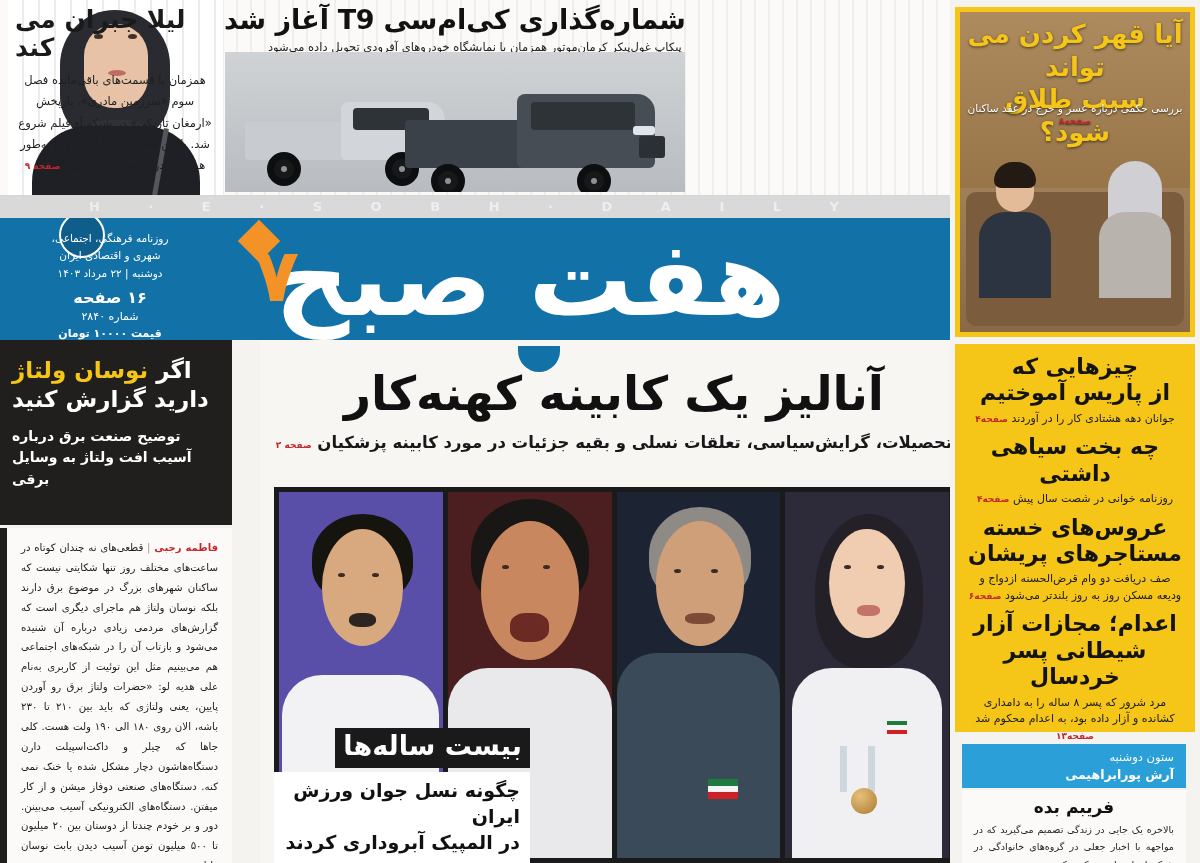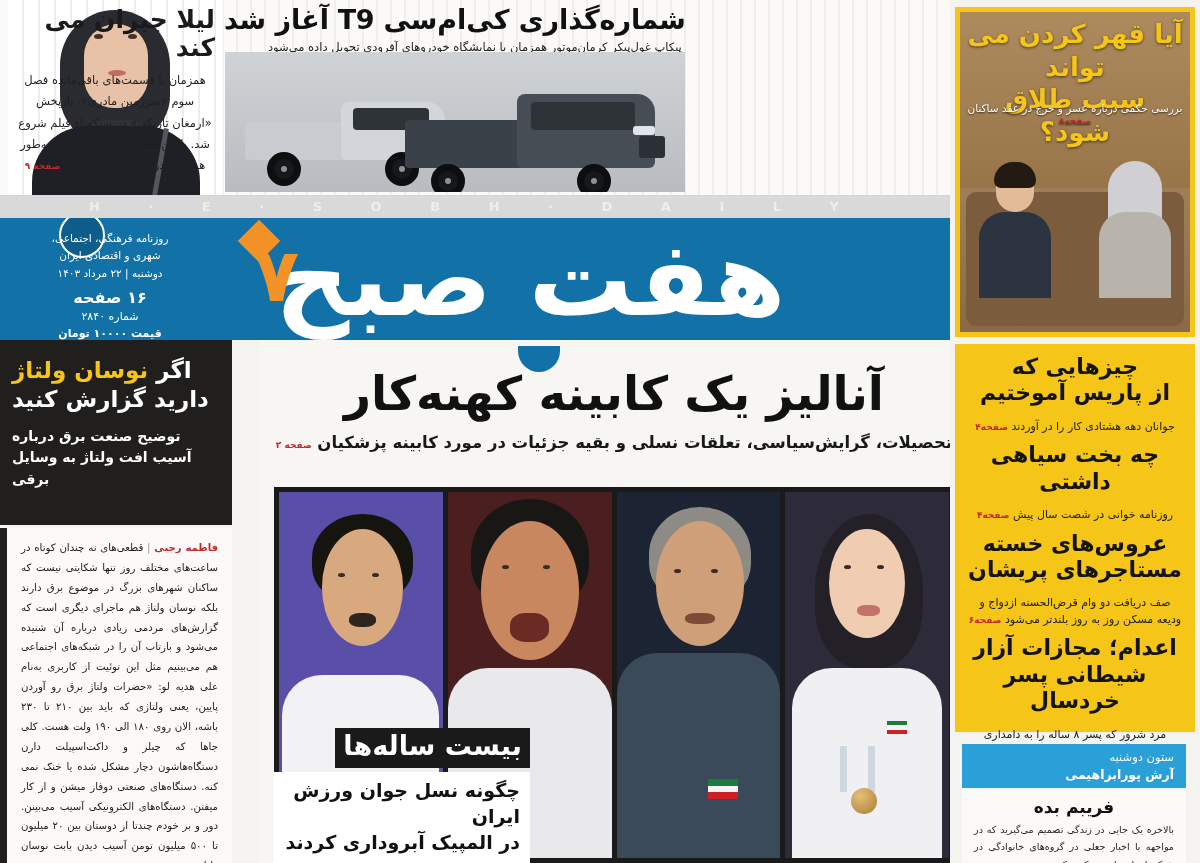--- a/index.html
+++ b/index.html
@@ -35,21 +35,21 @@
   .ph-body { position:absolute; left:24px; top:126px; width:168px; height:72px;
              background:#1f2025; border-radius:56px 56px 0 0; }
   .ph-scarf { position:absolute; left:74px; top:120px; width:70px; height:76px;
               background:#303138; border-radius:24px; }
   .ph-strap { position:absolute; left:150px; top:128px; width:5px; height:68px;
               background:#55555c; transform:rotate(10deg); }
 
   
   #leila-article { position:absolute; right:735px; top:6px; width:200px; }
   #leila-article h2 { font-size:25px; font-weight:bold; color:#1a1a1a; line-height:1.12;
-                      text-align:right; letter-spacing:-.5px; }
+                      text-align:left; letter-spacing:-.5px; }
   #leila-article p { font-size:11.5px; line-height:1.85; color:#1f1f1f; margin-top:8px;
                      text-align:center; }
 
   
   #car-article { position:absolute; right:256px; top:4px; width:470px; }
   #car-article h2 { font-size:27px; font-weight:bold; color:#111; text-align:left;
                     line-height:1.15; letter-spacing:-.5px; }
   #car-article .sub { font-size:11.5px; color:#1d1d1d; text-align:left; margin-top:5px;margin-left:44px; }
   #car-photo { position:absolute; right:265px; top:52px; width:460px; height:140px; overflow:hidden; }
   .car-sky { position:absolute; inset:0; background:linear-gradient(#cfd3d6,#b8bcc0); }
@@ -167,21 +167,21 @@
                      text-align:center; text-shadow:0 1px 3px rgba(0,0,0,.6); }
   #divorce-text .sub { position:absolute; right:0; top:92px; width:240px; padding:0 8px;
                        color:#ffffff; font-size:10.5px; text-align:center;
                        text-shadow:0 1px 2px rgba(0,0,0,.7); }
 
   #yellow-panel { position:absolute; right:5px; top:344px; width:240px; height:388px;
                   background:#f5c518; padding:10px 12px 8px; }
   .yl-item { margin-bottom:7px; }
   .yl-item h3 { font-size:22px; font-weight:bold; color:#141414; line-height:1.2;
                 text-align:center; letter-spacing:-.5px; }
-  .yl-item p { font-size:11px; color:#1a1a1a; text-align:center; margin-top:12px;
+  .yl-item p { font-size:11px; color:#1a1a1a; text-align:center; margin-top:4px;
                line-height:1.5; }
 
   #column-bar { position:absolute; right:14px; top:744px; width:224px; height:44px;
                 background:#2a9fd8; padding:5px 12px 0; }
   #column-bar .l1 { color:#ffffff; font-size:11.5px; text-align:right; line-height:1.5; }
   #column-bar .l2 { color:#ffffff; font-size:12.5px; font-weight:bold; text-align:right;
                     line-height:1.5; }
   #column-body { position:absolute; right:14px; top:790px; width:224px; height:73px;
                  background:#fbfaf8; padding:7px 12px; overflow:hidden; }
   #column-body h4 { font-size:17px; font-weight:bold; color:#111; text-align:center; }

